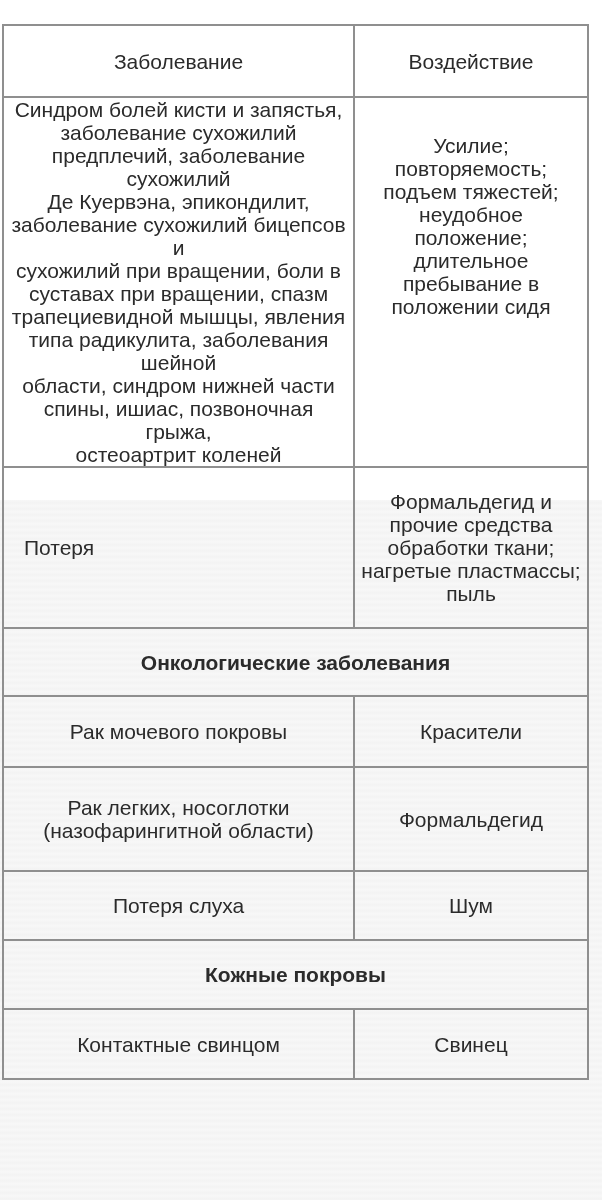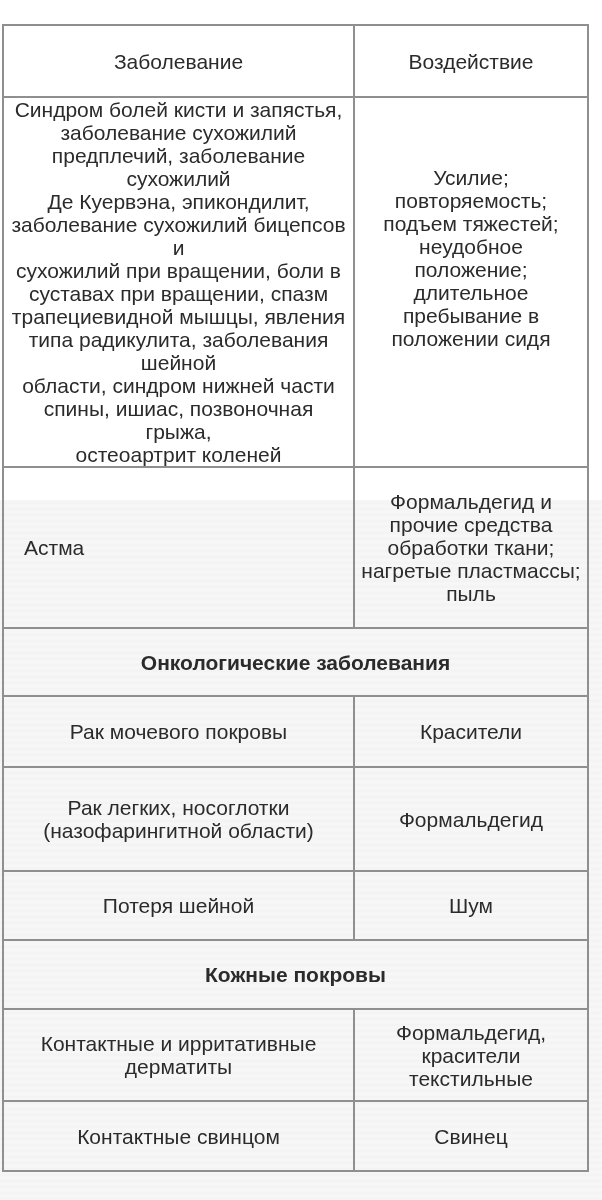--- a/index.html
+++ b/index.html
@@ -58,62 +58,56 @@
 предплечий, заболевание сухожилий
 Де Куервэна, эпикондилит,
 заболевание сухожилий бицепсов и
 сухожилий при вращении, боли в
 суставах при вращении, спазм
 трапециевидной мышцы, явления
 типа радикулита, заболевания шейной
 области, синдром нижней части
 спины, ишиас, позвоночная грыжа,
 остеоартрит коленей</td>
-    <td class="pre" style="vertical-align:top;padding-top:68px;">Усилие;
+    <td class="pre" style="vertical-align:top;padding-top:36px;">Усилие;
 повторяемость;
 подъем тяжестей;
 неудобное
 положение;
 длительное
 пребывание в
 положении сидя</td>
   </tr>
   <tr style="height:161px">
-    <td class="left">Астма</td>
+    <td class="left">Потеря</td>
     <td class="pre">Формальдегид и
 прочие средства
 обработки ткани;
 нагретые пластмассы;
 пыль</td>
   </tr>
 
   <tr class="section" style="height:68px">
     <td colspan="2">Онкологические заболевания</td>
   </tr>
   <tr style="height:71px">
     <td>Рак мочевого покровы</td>
     <td>Красители</td>
   </tr>
   <tr style="height:104px">
     <td class="pre">Рак легких, носоглотки
 (назофарингитной области)</td>
     <td>Формальдегид</td>
   </tr>
   <tr style="height:69px">
-    <td>Потеря шейной</td>
+    <td>Потеря слуха</td>
     <td>Шум</td>
   </tr>
 
   <tr class="section" style="height:69px">
     <td colspan="2">Кожные покровы</td>
-  </tr>
-  <tr style="height:92px">
-    <td class="pre">Контактные и ирритативные
-дерматиты</td>
-    <td class="pre">Формальдегид,
-красители текстильные</td>
   </tr>
   <tr style="height:70px">
     <td>Контактные свинцом</td>
     <td>Свинец</td>
   </tr>
 </tbody>
   </table>
 
 </body></html>

